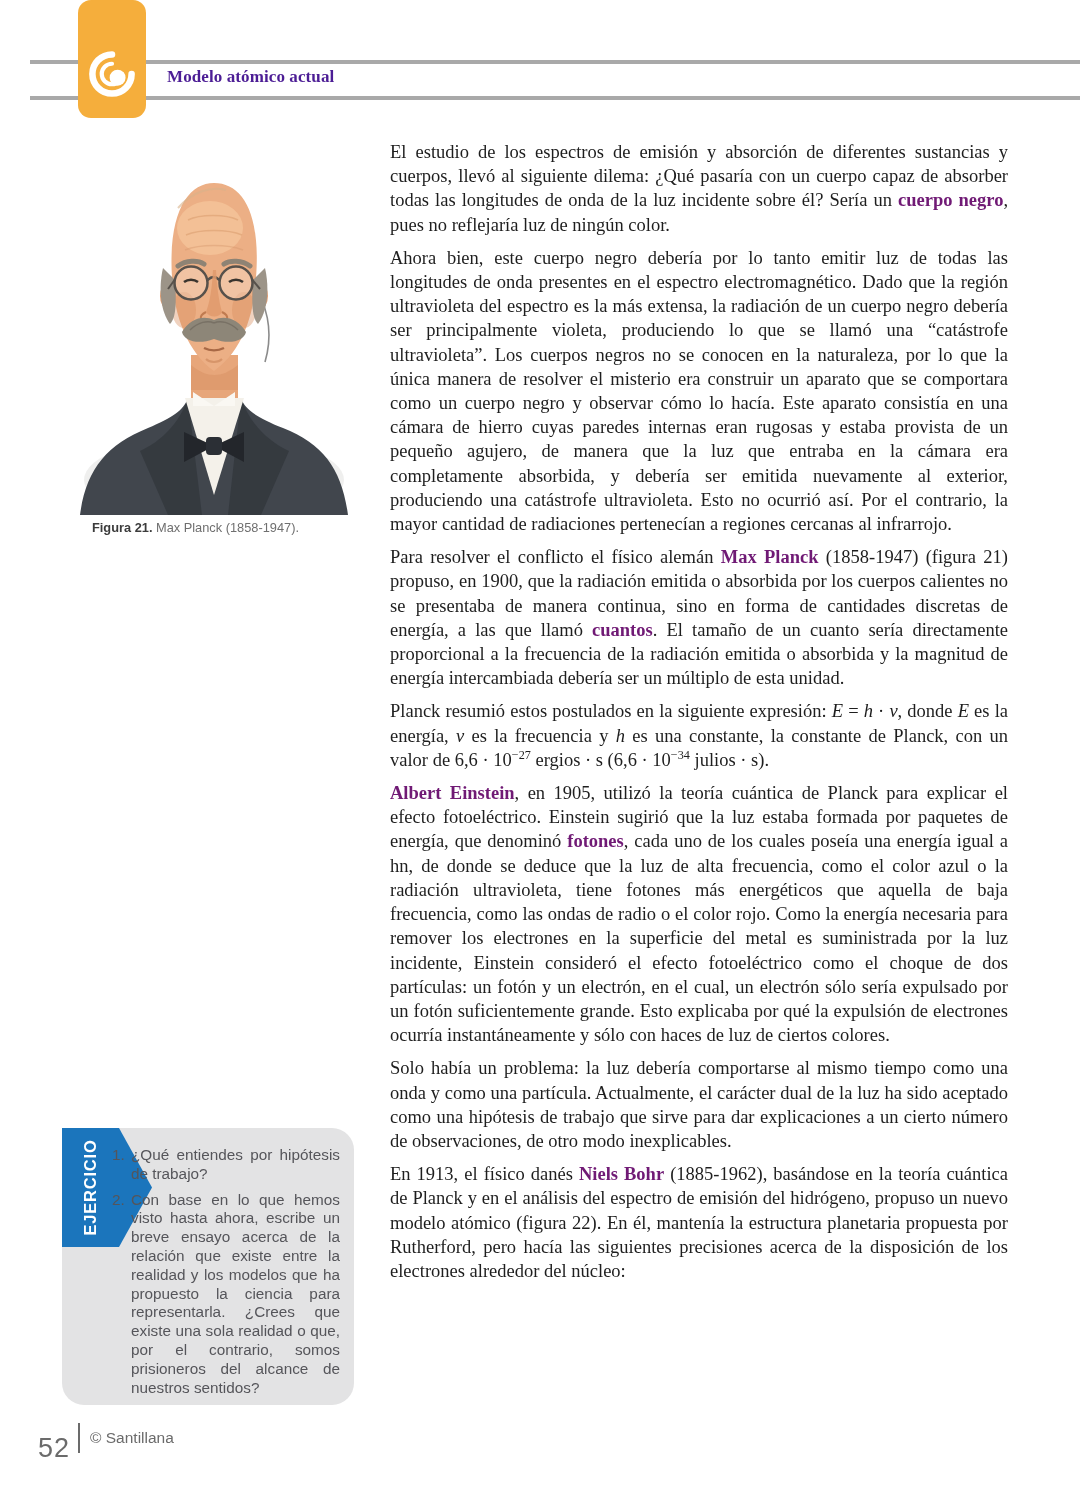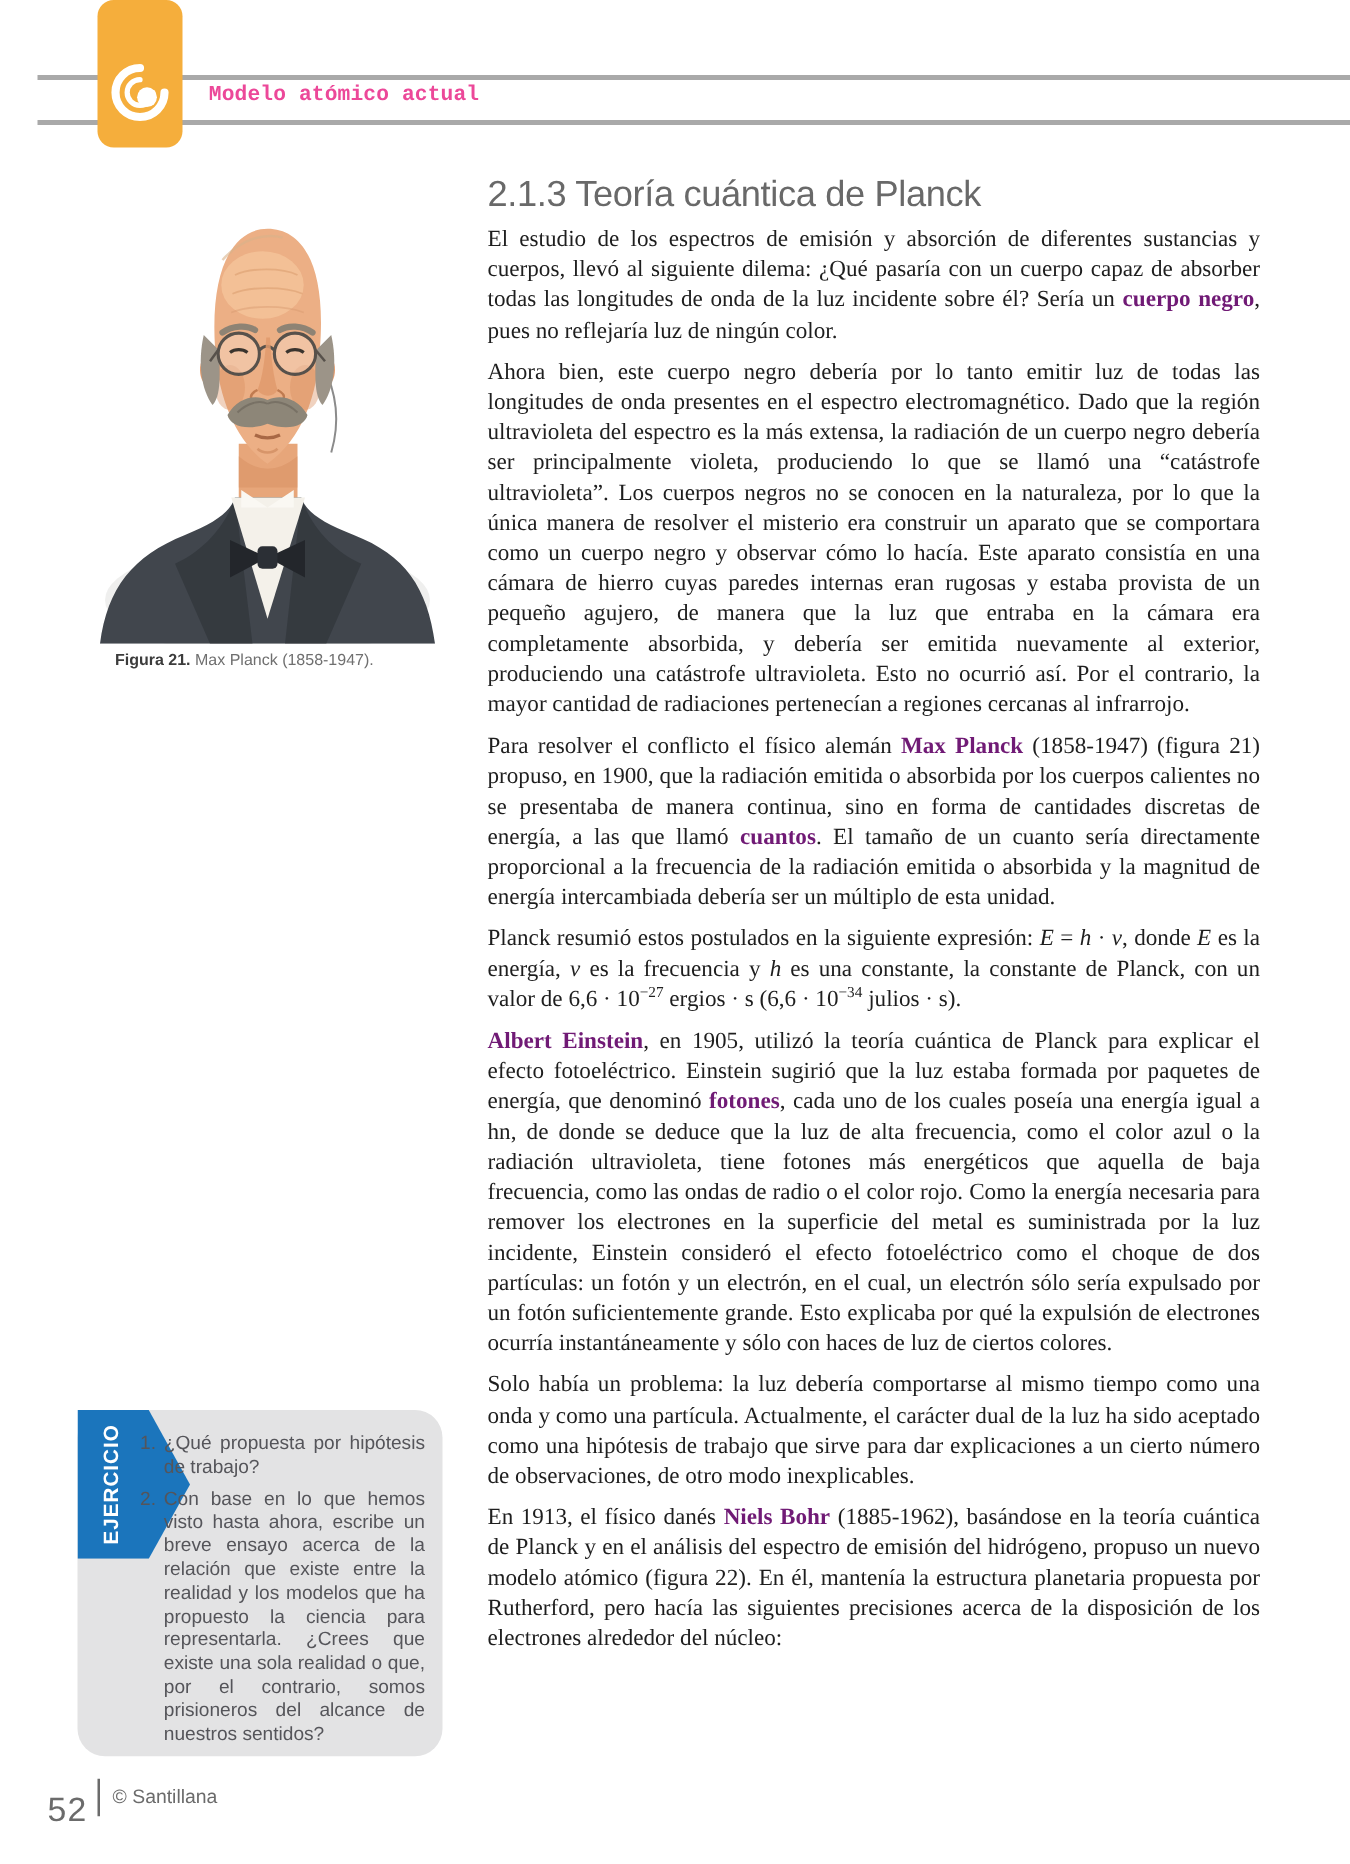--- a/index.html
+++ b/index.html
@@ -7,22 +7,22 @@
         font-family:"Liberation Serif",serif;}
 
   
   .header-line{position:absolute;left:30px;right:0;height:4px;background:#a9a9a9;}
   .header-line.l1{top:60px;}
   .header-line.l2{top:96px;}
   .header-tab{position:absolute;left:78px;top:0;width:68px;height:118px;
               background:#F5AE3C;border-radius:13px;}
   .header-tab svg{position:absolute;left:6px;top:46px;}
   .chapter-title{position:absolute;left:167px;top:67px;
-                 font-family:Liberation Mono, monospace;font-weight:bold;
-                 font-size:17px;color:#ec4899;letter-spacing:.1px;}
+                 font-family:Liberation Serif, serif;font-weight:bold;
+                 font-size:17px;color:#4c1d95;letter-spacing:.1px;}
 
   
   .portrait{position:absolute;left:72px;top:150px;width:285px;height:365px;}
   .figure-caption{position:absolute;left:76px;top:520px;width:295px;
                   font-family:"Liberation Sans",sans-serif;font-size:12.8px;
                   color:#6f6f6f;line-height:16px;padding-left:16px;}
   .figure-caption b{color:#3c3c3c;}
 
   
   .main{position:absolute;left:390px;top:140px;width:618px;}
@@ -134,21 +134,20 @@
 
       <path d="M132 198 C138 201 146 201 152 198" stroke="#a86845" stroke-width="2.5" fill="none"></path>
       <path d="M134 209 C138 213 146 213 150 209" stroke="#cf8a5e" stroke-width="2" fill="none" opacity="0.7"></path>
     </svg>
   </div>
   <div class="figure-caption">
     <b>Figura 21.</b><span> Max Planck (1858-1947).</span>
   </div>
 
   <div class="main">
-    <h1 class="sec-title">2.1.3 Teoría cuántica de Planck</h1>
     <p class="body">El estudio de los espectros de emisión y absorción de diferentes sustancias y cuerpos, llevó al siguiente dilema: ¿Qué pasaría con un cuerpo capaz de absorber todas las longitudes de onda de la luz incidente sobre él? Sería un <b>cuerpo negro</b>, pues no reflejaría luz de ningún color.</p>
     <p class="body">Ahora bien, este cuerpo negro debería por lo tanto emitir luz de todas las longitudes de onda presentes en el espectro electromagnético. Dado que la región ultravioleta del espectro es la más extensa, la radiación de un cuerpo negro debería ser principalmente violeta, produciendo lo que se llamó una “catástrofe ultravioleta”. Los cuerpos negros no se conocen en la naturaleza, por lo que la única manera de resolver el misterio era construir un aparato que se comportara como un cuerpo negro y observar cómo lo hacía. Este aparato consistía en una cámara de hierro cuyas paredes internas eran rugosas y estaba provista de un pequeño agujero, de manera que la luz que entraba en la cámara era completamente absorbida, y debería ser emitida nuevamente al exterior, produciendo una catástrofe ultravioleta. Esto no ocurrió así. Por el contrario, la mayor cantidad de radiaciones pertenecían a regiones cercanas al infrarrojo.</p>
     <p class="body">Para resolver el conflicto el físico alemán <b>Max Planck</b> (1858-1947) (figura 21) propuso, en 1900, que la radiación emitida o absorbida por los cuerpos calientes no se presentaba de manera continua, sino en forma de cantidades discretas de energía, a las que llamó <b>cuantos</b>. El tamaño de un cuanto sería directamente proporcional a la frecuencia de la radiación emitida o absorbida y la magnitud de energía intercambiada debería ser un múltiplo de esta unidad.</p>
     <p class="body">Planck resumió estos postulados en la siguiente expresión: <i>E</i> = <i>h</i> · <i>ν</i>, donde <i>E</i> es la energía, <i>ν</i> es la frecuencia y <i>h</i> es una constante, la constante de Planck, con un valor de 6,6 · 10<sup>−27</sup> ergios · s (6,6 · 10<sup>−34</sup> julios · s).</p>
     <p class="body"><b>Albert Einstein</b>, en 1905, utilizó la teoría cuántica de Planck para explicar el efecto fotoeléctrico. Einstein sugirió que la luz estaba formada por paquetes de energía, que denominó <b>fotones</b>, cada uno de los cuales poseía una energía igual a hn, de donde se deduce que la luz de alta frecuencia, como el color azul o la radiación ultravioleta, tiene fotones más energéticos que aquella de baja frecuencia, como las ondas de radio o el color rojo. Como la energía necesaria para remover los electrones en la superficie del metal es suministrada por la luz incidente, Einstein consideró el efecto fotoeléctrico como el choque de dos partículas: un fotón y un electrón, en el cual, un electrón sólo sería expulsado por un fotón suficientemente grande. Esto explicaba por qué la expulsión de electrones ocurría instantáneamente y sólo con haces de luz de ciertos colores.</p>
     <p class="body">Solo había un problema: la luz debería comportarse al mismo tiempo como una onda y como una partícula. Actualmente, el carácter dual de la luz ha sido aceptado como una hipótesis de trabajo que sirve para dar explicaciones a un cierto número de observaciones, de otro modo inexplicables.</p>
     <p class="body">En 1913, el físico danés <b>Niels Bohr</b> (1885-1962), basándose en la teoría cuántica de Planck y en el análisis del espectro de emisión del hidrógeno, propuso un nuevo modelo atómico (figura 22). En él, mantenía la estructura planetaria propuesta por Rutherford, pero hacía las siguientes precisiones acerca de la disposición de los electrones alrededor del núcleo:</p>
   </div>
 
   <div class="exercise-box"></div>
@@ -156,21 +155,21 @@
     <svg width="90" height="119" viewBox="0 0 90 119">
       <polygon points="0,0 57,0 90,59.5 57,119 0,119" fill="#1B75BC"></polygon>
     </svg>
   </div>
   <div class="exercise-label">
     <span>EJERCICIO</span>
   </div>
   <div class="exercise-items">
     <div class="exercise-item">
       <span class="num">1.</span>
-      <span class="txt">¿Qué propuesta por hipótesis de trabajo?</span>
+      <span class="txt">¿Qué entiendes por hipótesis de trabajo?</span>
     </div>
     <div class="exercise-item">
       <span class="num">2.</span>
       <span class="txt">Con base en lo que hemos visto hasta ahora, escribe un breve ensayo acerca de la relación que existe entre la realidad y los modelos que ha propuesto la ciencia para representarla. ¿Crees que existe una sola realidad o que, por el contrario, somos prisioneros del alcance de nuestros sentidos?</span>
     </div>
   </div>
 
   <div class="footer">
     <span class="pagenum">52</span>
     <span class="sep"></span>

